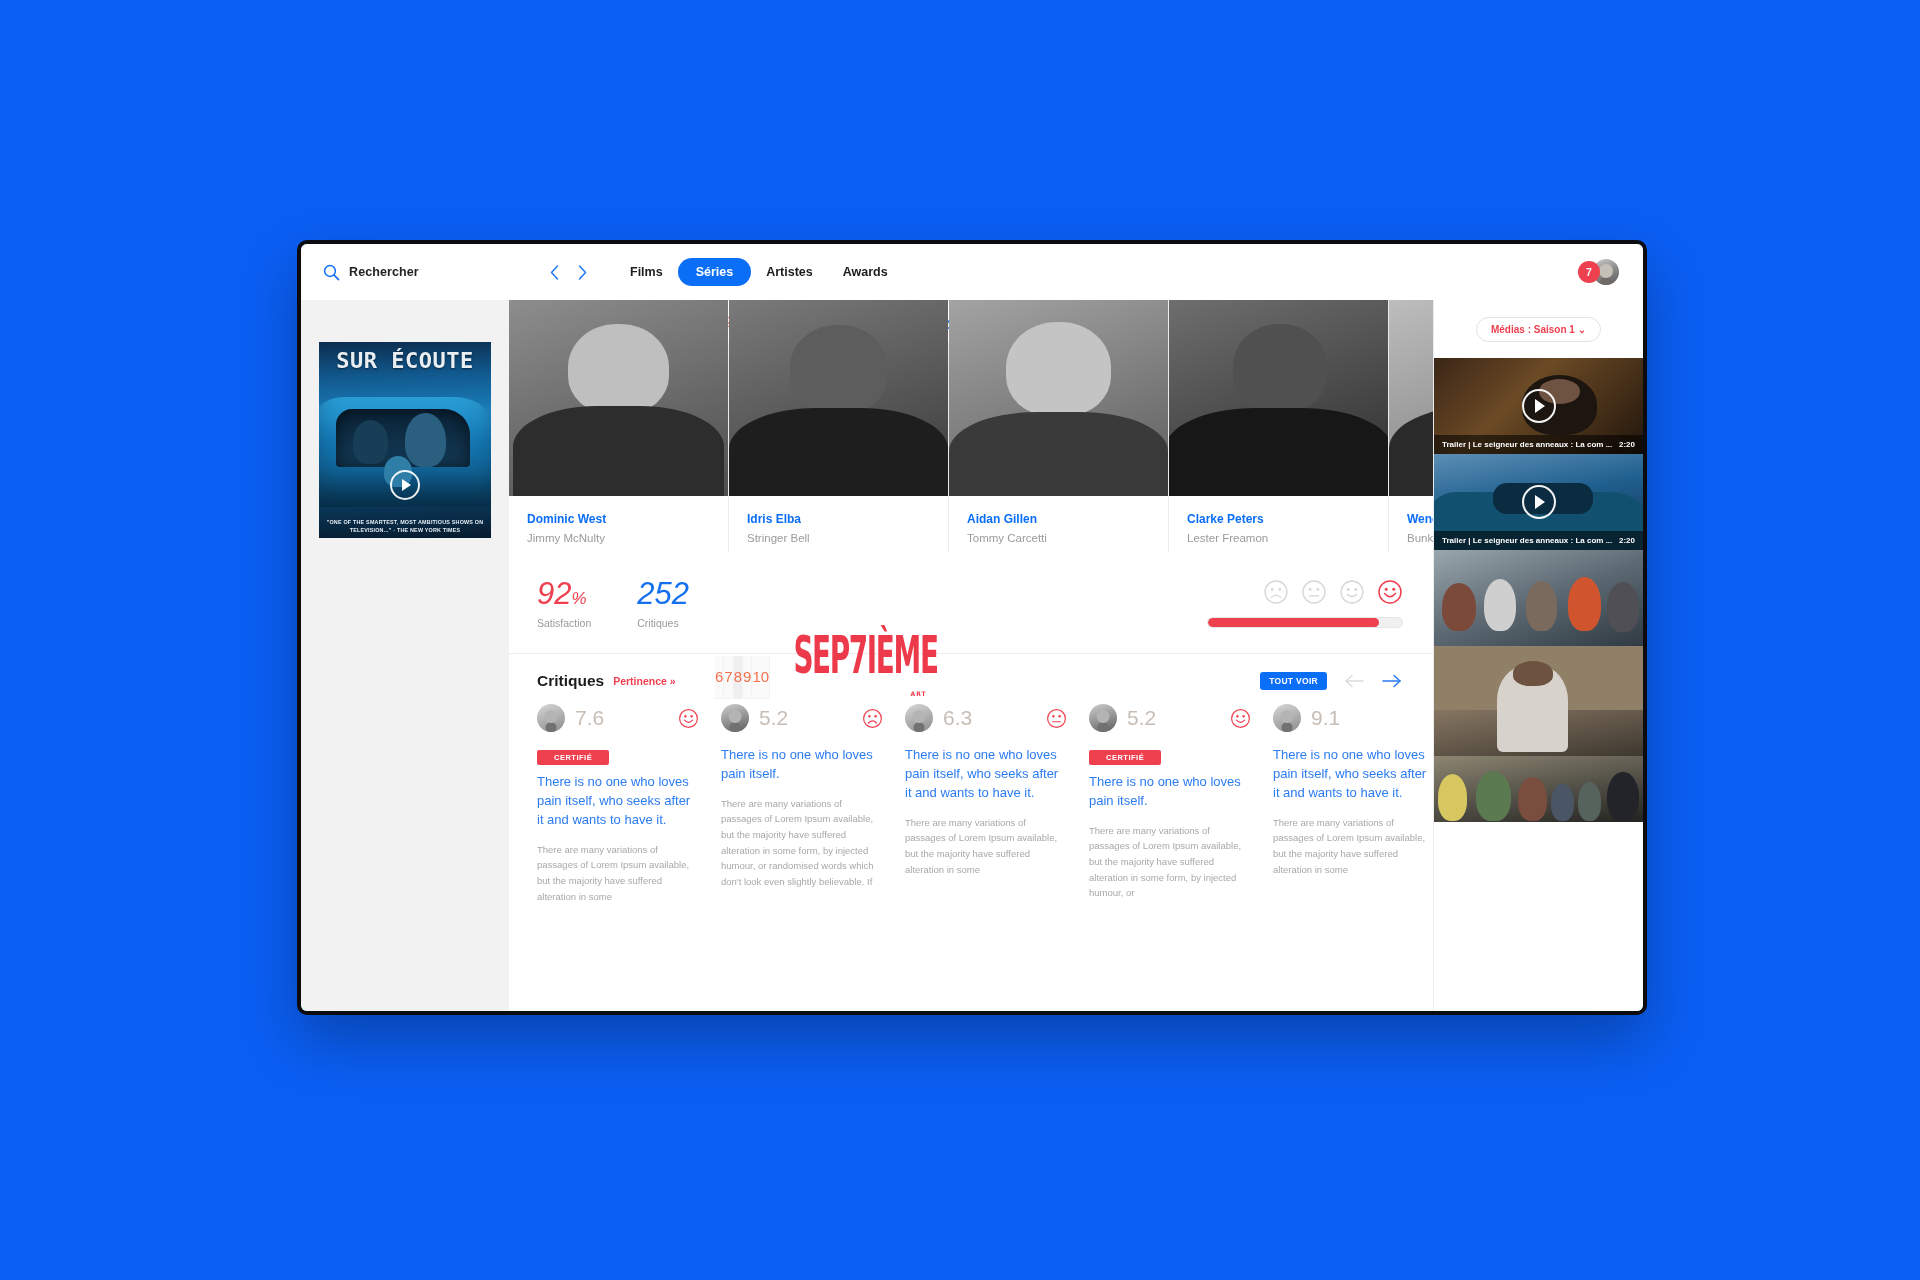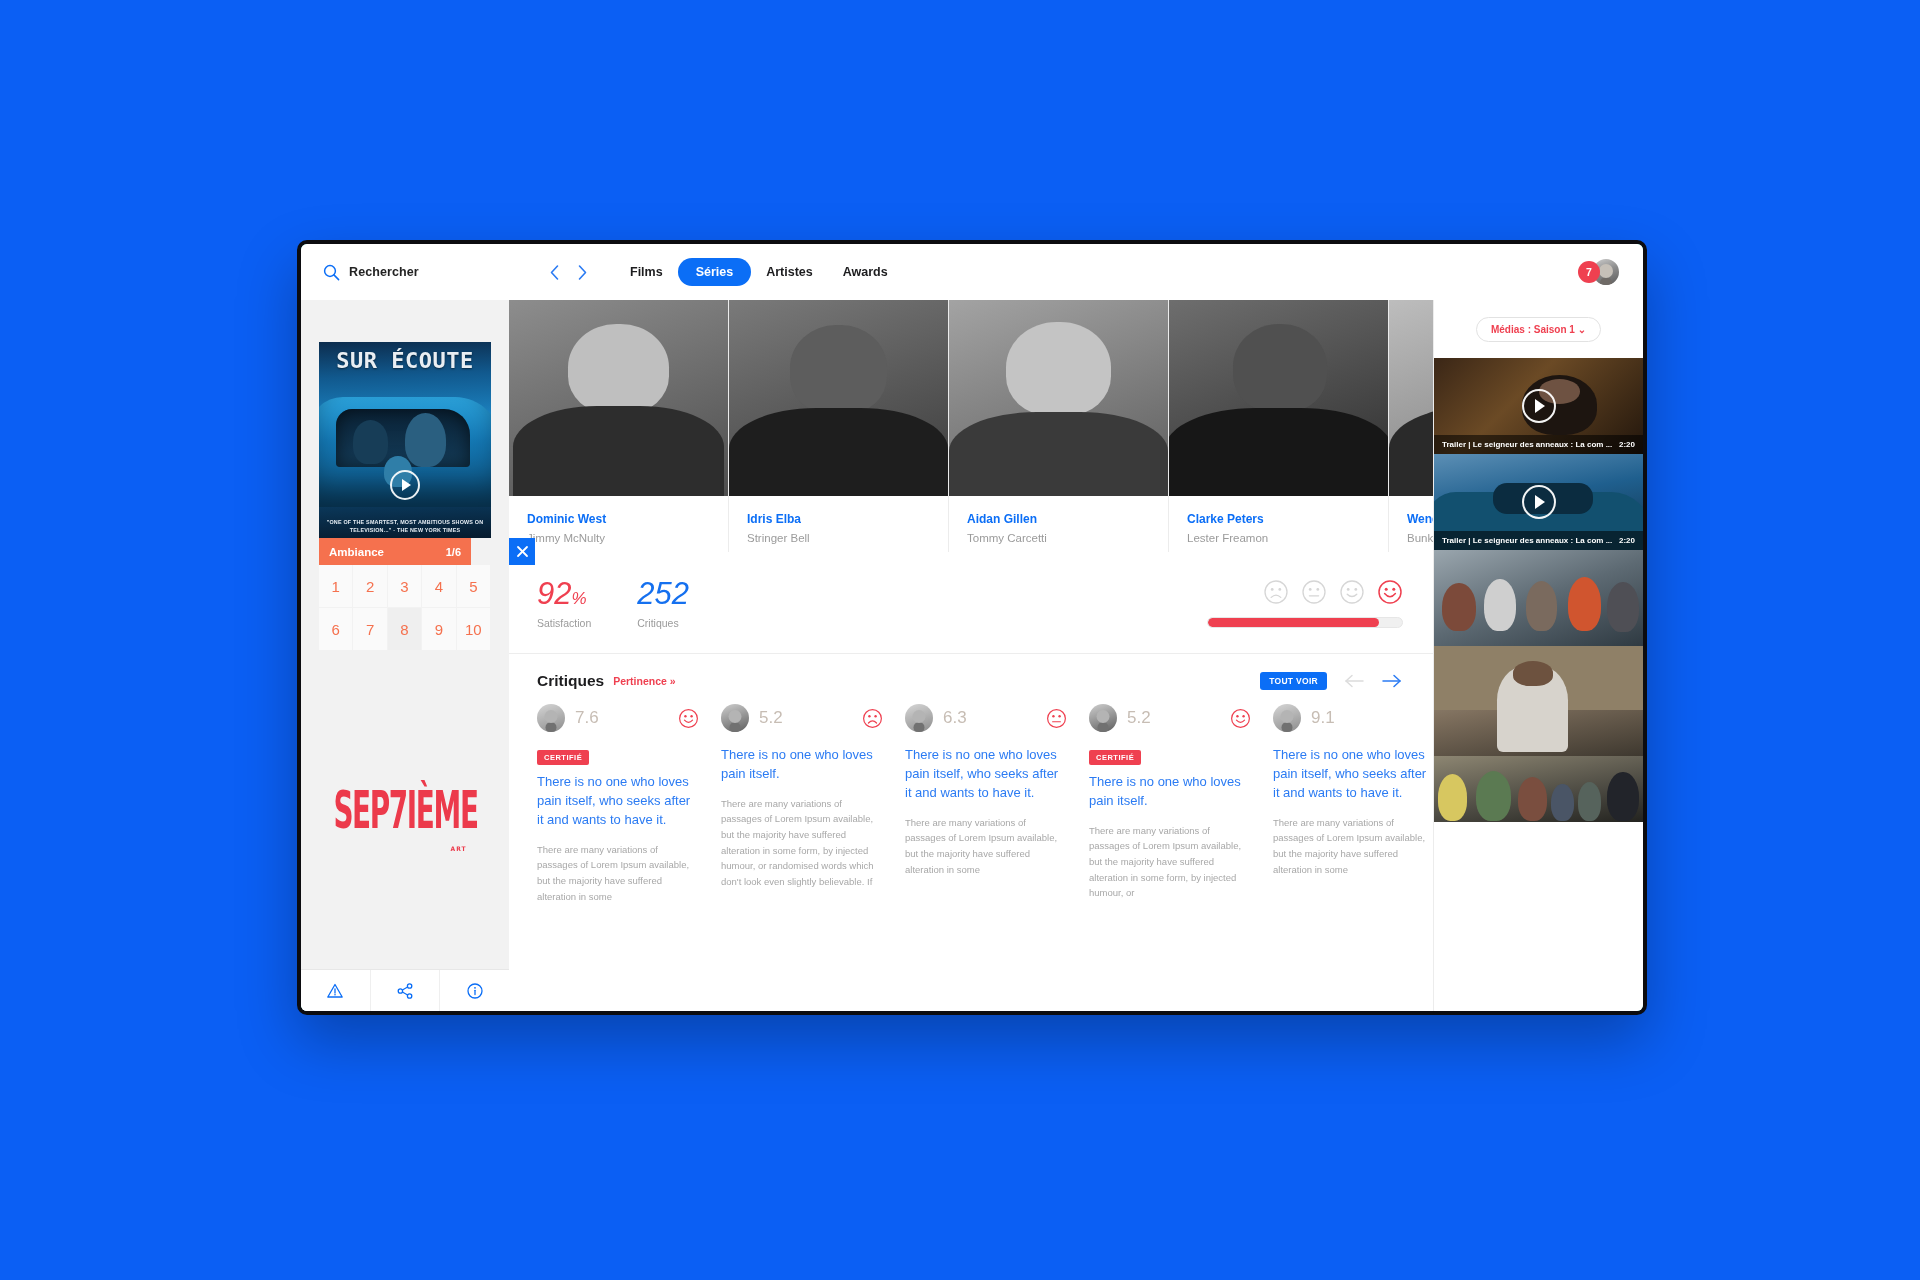--- a/index.html
+++ b/index.html
@@ -77,21 +77,21 @@
     box-shadow: 0 12px 0 -1px #6f6a66;
   }
 
   
   .body-row { flex: 1; display: flex; min-height: 0; position: relative; }
 
   
   .sidebar {
     width: 208px; min-width: 208px;
     background: #f2f2f2;
-    display: flex; flex-direction: column;
+    display: flex; flex-direction: row;
     position: relative;
   }
   .poster-wrap { margin: 42px 18px 0 18px; position: relative; }
   .poster {
     width: 172px; height: 196px;
     background: linear-gradient(178deg,#0c2d4e 0%, #11598e 18%, #1d87c6 42%, #0d4670 72%, #061b2e 100%);
     position: relative; overflow: hidden;
   }
   .poster-title {
     position: absolute; top: 6px; left: 0; right: 0; text-align: center;
@@ -257,26 +257,26 @@
     width: 28px; height: 28px; border-radius: 50%; overflow: hidden; position: relative;
     background: #ddd; filter: grayscale(1);
   }
   .av-a { background: linear-gradient(160deg,#d6d6d6,#8c8c8c); }
   .av-b { background: linear-gradient(160deg,#cfcfcf,#5d5d5d); }
   .crit-avatar::after {
     content:''; position:absolute; left:50%; top:22%; width:13px; height:13px;
     border-radius:50%; background:#bbb3aa; transform:translateX(-50%);
     box-shadow: 0 11px 0 -1px #717171;
   }
-  .crit-score { font-size: 17px; color: #c7bdb4; }
+  .crit-score { font-size: 21px; color: #c7bdb4; }
   .crit-face { width: 21px; height: 21px; margin-left: auto; }
   .certif {
     display: inline-block; background: #ef4050; color: #fff;
     font-size: 7.5px; font-weight: 700; letter-spacing: .5px;
-    padding: 3px 7px; border-radius: 2px; margin-bottom: 8px;
+    padding: 3px 17px; border-radius: 2px; margin-bottom: 8px;
   }
   .crit-quote {
     font-size: 13px; line-height: 1.45; color: #2b7bf3; font-weight: 400;
     margin-bottom: 12px;
   }
   .crit-body { font-size: 9.5px; line-height: 1.65; color: #a8a8a8; }
 
   
   .media-panel {
     width: 210px; min-width: 210px;

